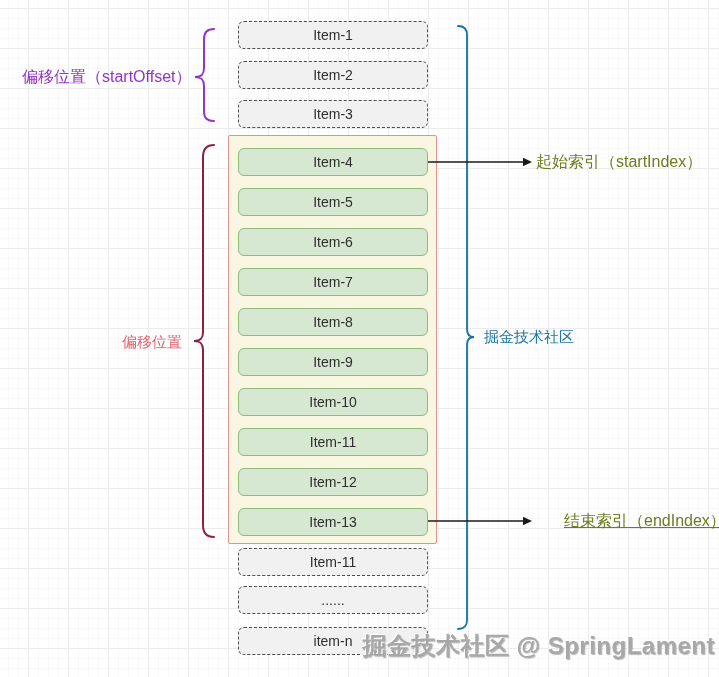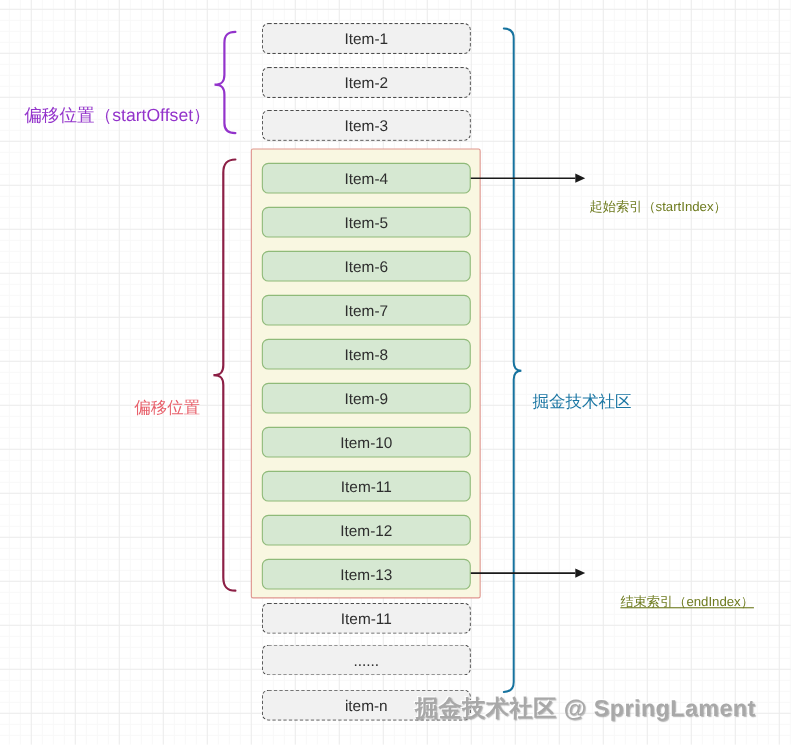--- a/index.html
+++ b/index.html
@@ -22,30 +22,30 @@
     background:#f9f7e1;border:1.5px solid #df958d;border-radius:2px;z-index:1;
   }
   .item{
     position:absolute;left:238px;width:188px;height:26px;line-height:26px;
     text-align:center;font-size:14px;color:#2e2e2e;border-radius:6px;z-index:2;
     white-space:nowrap;
   }
   .item.gray{background:#f1f1f1;border:1px dashed #4d4d4d;}
   .item.green{background:#d6e8d2;border:1px solid #8fba79;}
   .overlay{position:absolute;left:0;top:0;z-index:3;pointer-events:none;}
-  .lbl{position:absolute;z-index:4;white-space:nowrap;margin-top:28px;}
+  .lbl{position:absolute;z-index:4;white-space:nowrap;}
   .lbl-offset{left:22px;top:67px;font-size:16px;color:#9333cb;}
   .lbl-viewport{left:122px;top:333px;font-size:15px;color:#e8606b;}
   .lbl-real{left:484px;top:328px;font-size:15px;color:#1b76a3;}
-  .lbl-index{font-size:12px;color:#6e7b1f;}
+  .lbl-index{font-size:16px;color:#6e7b1f;}
   .lbl-start{left:536px;top:152px;}
   .lbl-end{left:564px;top:511px;text-decoration:underline;}
   .watermark{
-    position:absolute;right:32px;top:630px;z-index:5;
-    font-size:21px;font-weight:700;letter-spacing:.5px;color:#a8a8a8;
+    position:absolute;right:4px;top:630px;z-index:5;
+    font-size:24px;font-weight:700;letter-spacing:.5px;color:#a8a8a8;
     text-shadow:-1px -1px 0 rgba(255,255,255,.95), 1px 1px 1px rgba(110,110,110,.5);
   }
 </style>
 </head>
 <body>
 
 <div class="stage">
 
   <div class="viewport-box"></div>
 

